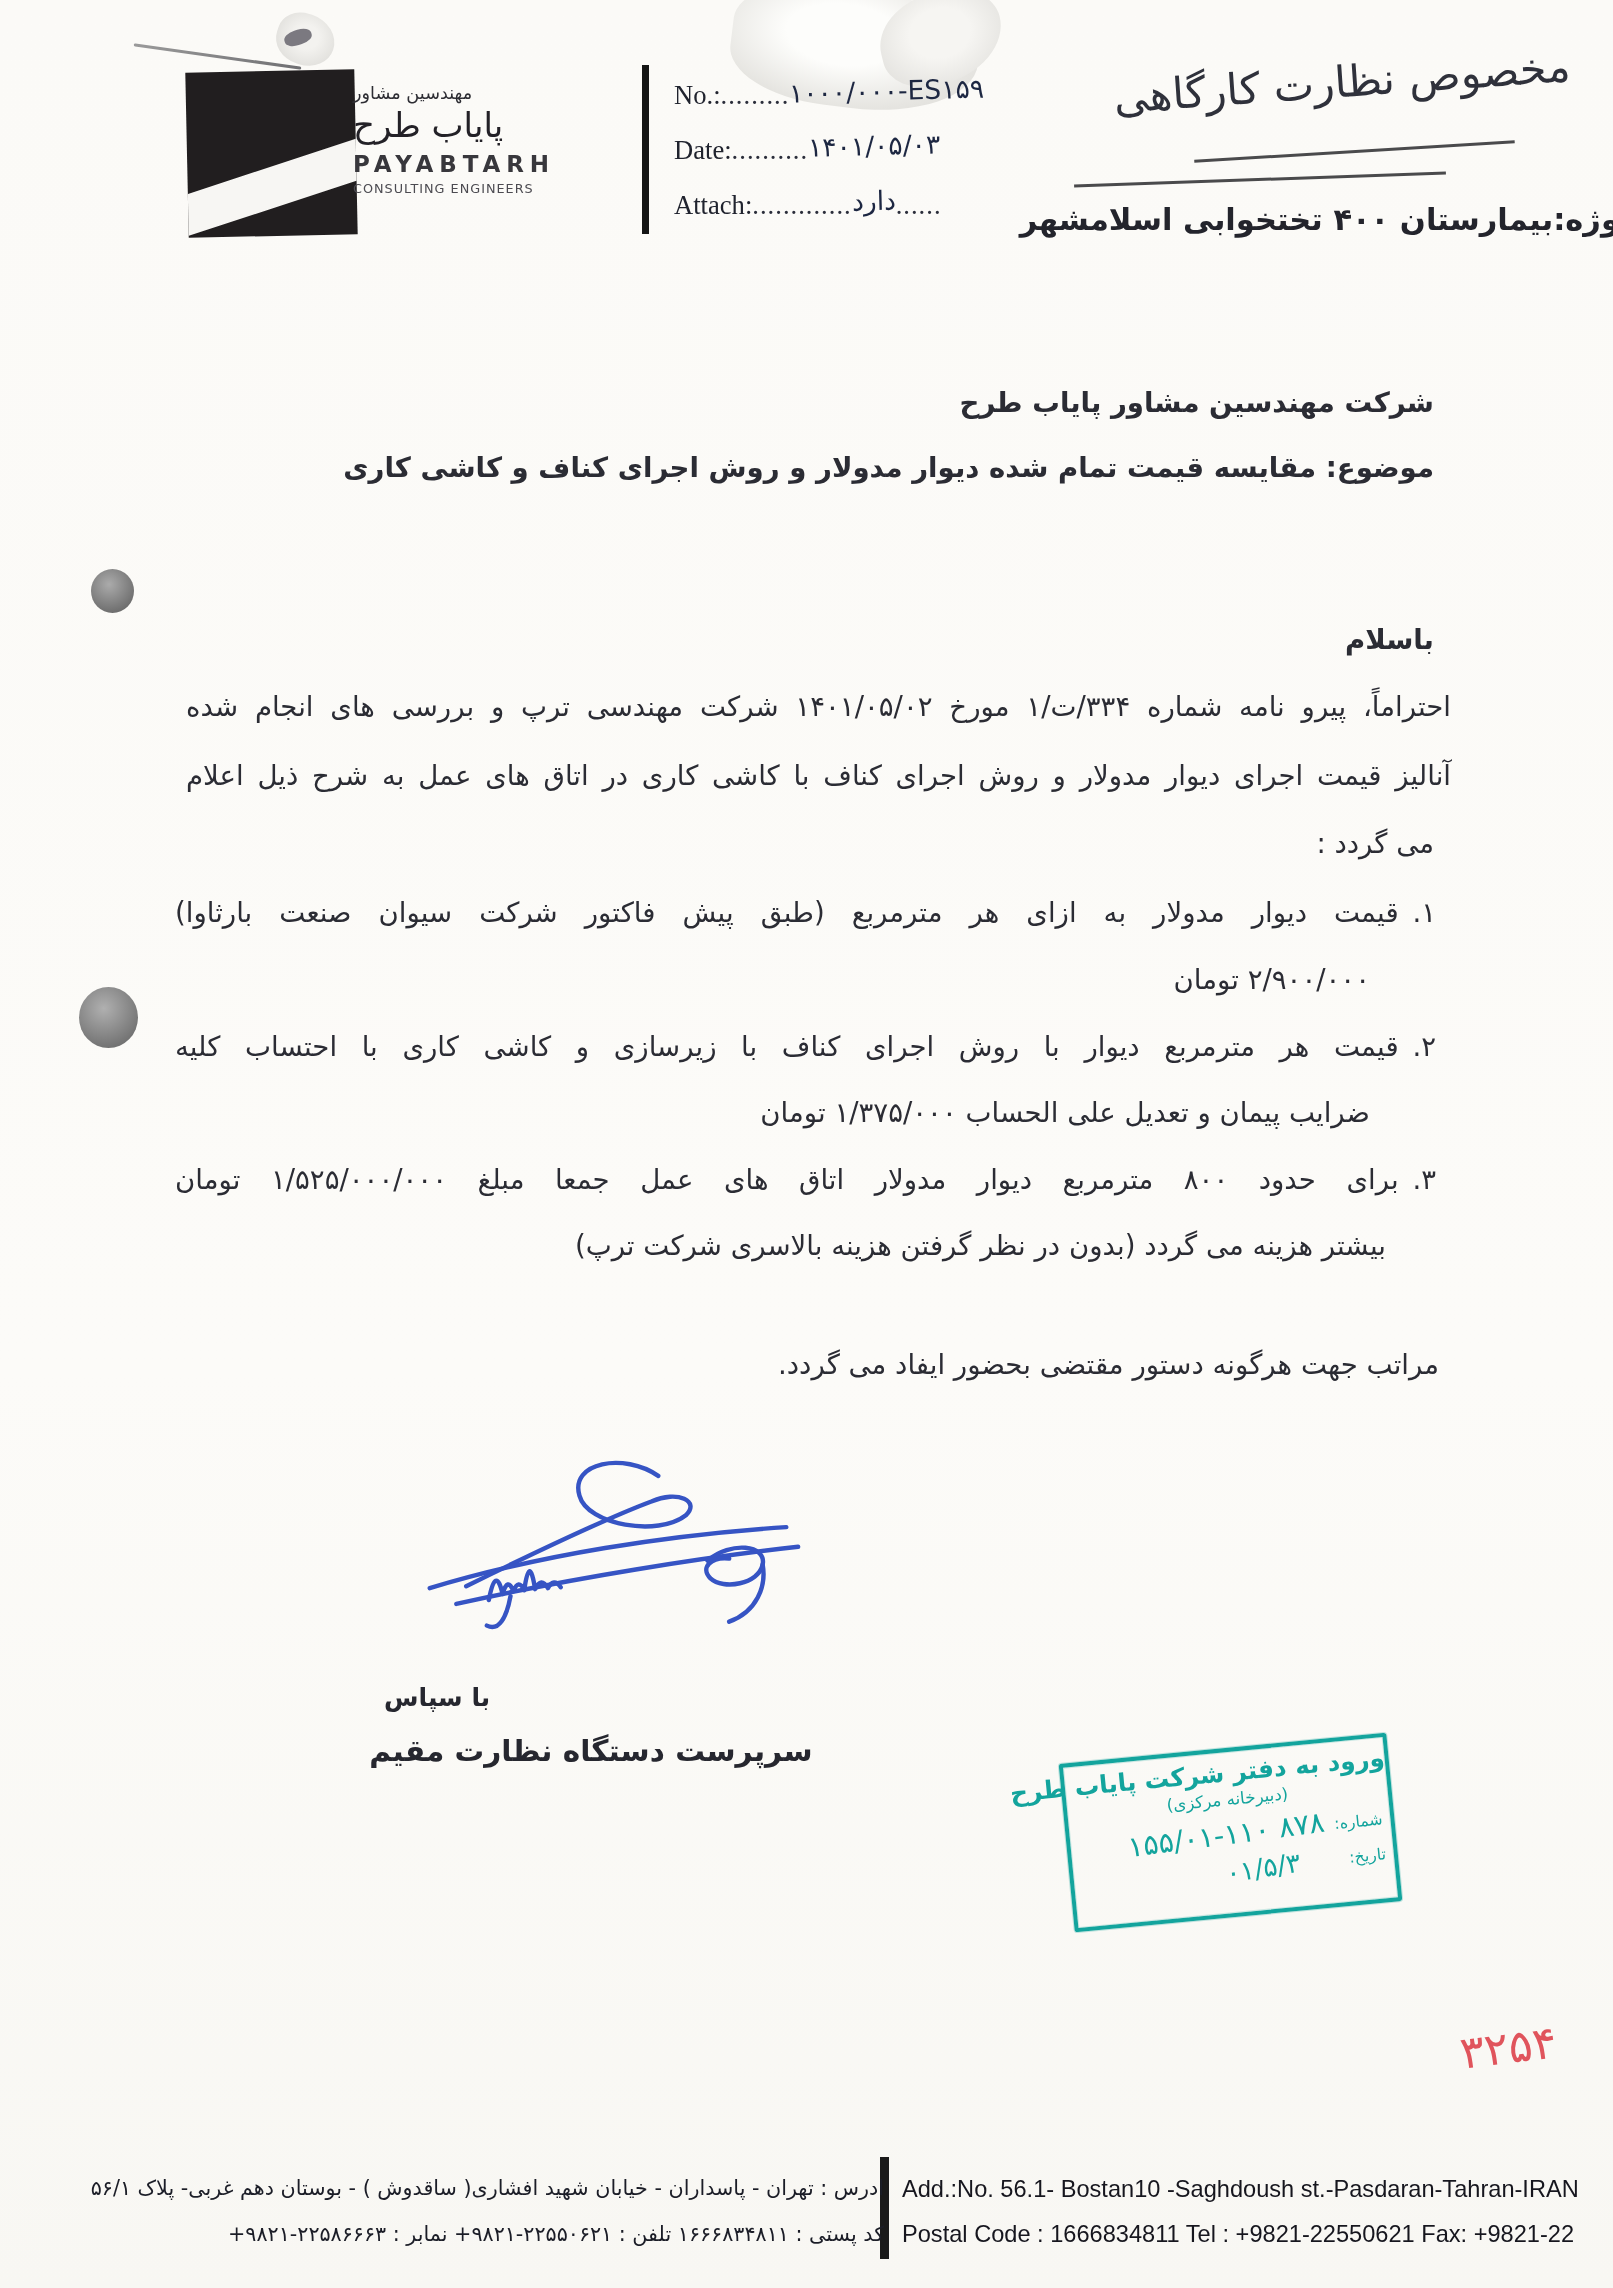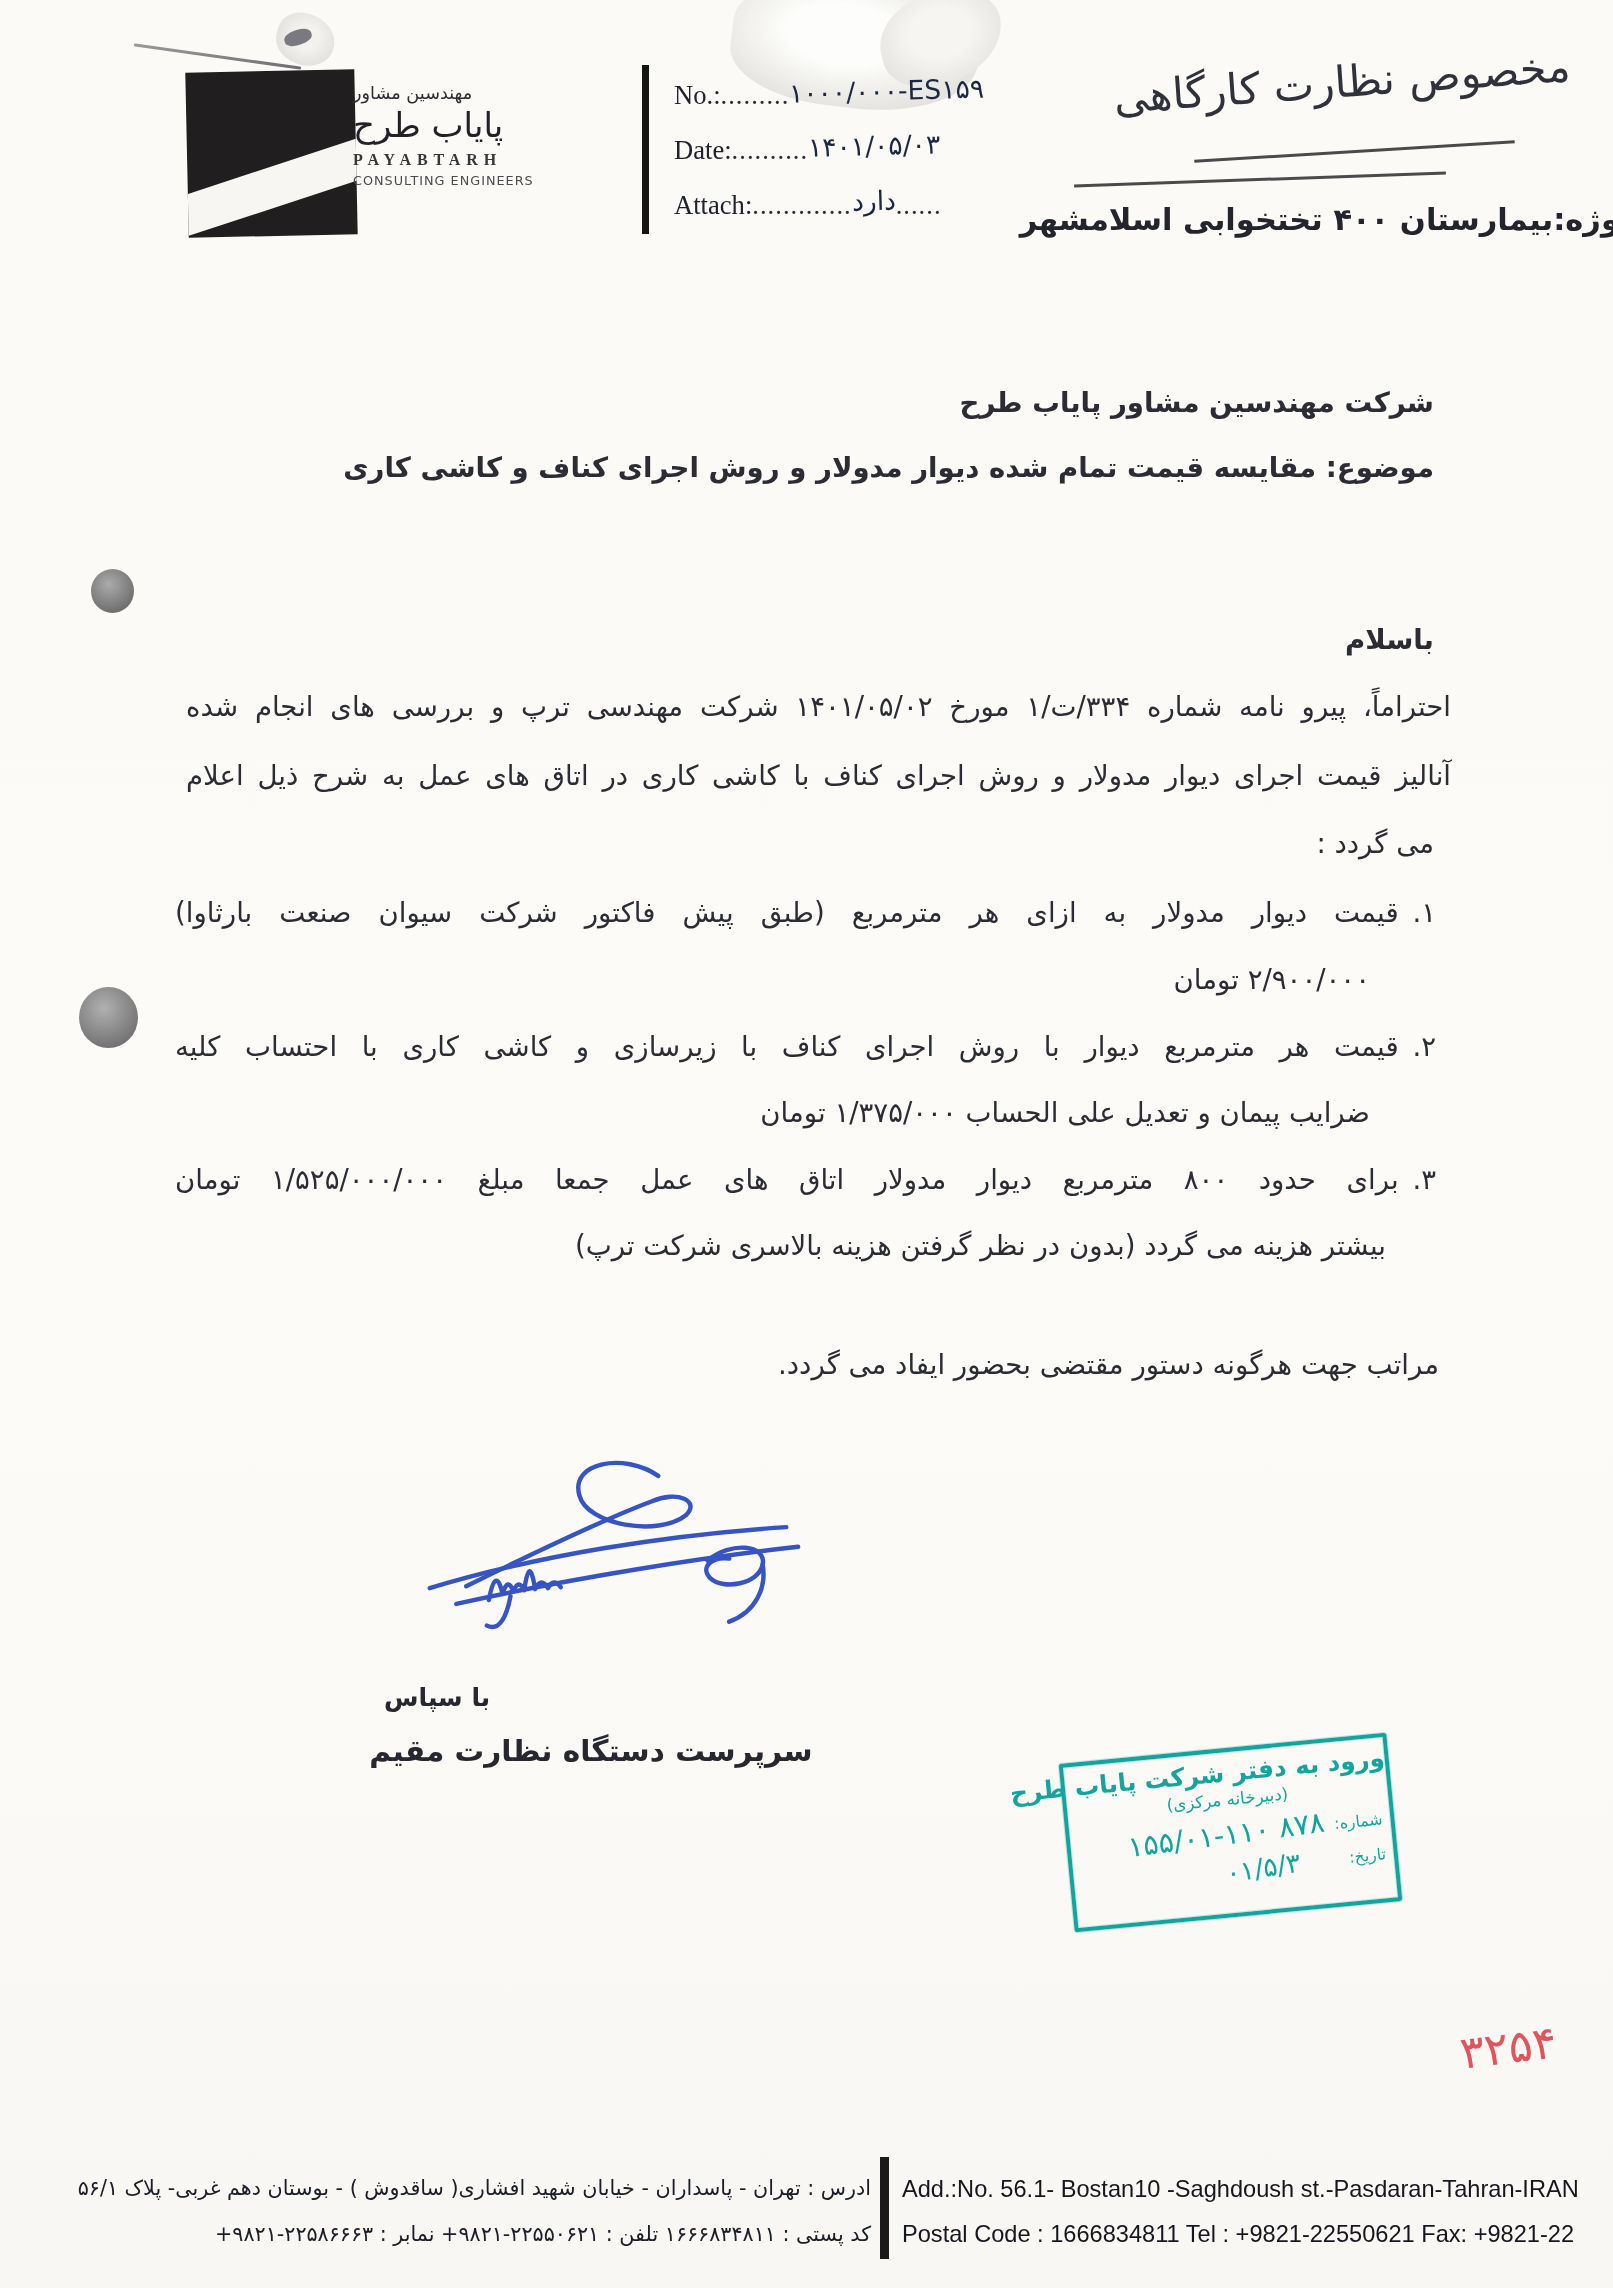--- a/index.html
+++ b/index.html
@@ -19,21 +19,21 @@
   .tear3{left:276px;top:13.8px;width:59px;height:51px;border-radius:45% 55% 50% 50%;
     background:radial-gradient(ellipse at 50% 45%, #f3f2ef 30%, #d9d8d4 100%);transform:rotate(18deg);}
   .tear3b{left:284px;top:29.6px;width:27.6px;height:14.8px;border-radius:45%;background:#7b7980;transform:rotate(-18deg);}
   .staple{left:133px;top:55px;width:169px;height:3px;background:linear-gradient(90deg,#9a9a9a,#6f6f72);transform:rotate(8deg);border-radius:2px;}
   
   .logo-square{left:187px;top:71px;width:169px;height:165px;background:#211e1f;transform:rotate(-1.2deg);overflow:hidden;}
   .logo-swoosh{position:absolute;left:-12%;top:58%;width:125%;height:24%;background:#f7f6f3;transform:rotate(-17deg);border-radius:5.9px;}
   .logo-text{left:353px;top:83px;width:215px;text-align:left;}
   .logo-tagline{font-size:17.7px;color:#2d2d33;direction:rtl;}
   .logo-name-fa{font-size:34px;font-weight:normal;color:#232127;direction:rtl;margin-top:2px;}
-  .logo-name-en{font-size:16px;letter-spacing:5.9px;color:#38373c;margin-top:5.9px;font-weight:bold;font-family:Liberation Serif, serif;}
+  .logo-name-en{font-size:23px;letter-spacing:5.9px;color:#38373c;margin-top:5.9px;font-weight:bold;}
   .logo-sub-en{font-size:12.8px;letter-spacing:1px;color:#4c4b51;margin-top:3.9px;}
   .hdr-divider{left:642px;top:65px;width:6.9px;height:169px;background:#151515;}
   
   .field-row{position:absolute;left:674px;white-space:nowrap;font-family:"Liberation Serif",serif;font-size:26.6px;color:#20232e;}
   .dots{letter-spacing:1px;color:#2a2d3a;}
   .hand{display:inline-block;font-family:"DejaVu Sans",sans-serif;color:#1d2742;transform:translateY(-3.9px) rotate(-1.5deg);font-size:26.6px;}
   
   .hw-note{left:1070px;top:57px;width:544px;text-align:center;font-size:43px;color:#2f313b;
     transform:rotate(-4deg);direction:rtl;}
   .underl1{left:1194px;top:150px;width:321px;height:3px;background:#4a4a4c;transform:rotate(-3.5deg);}
@@ -63,21 +63,21 @@
   .stamp-l1{font-size:24.6px;font-weight:bold;white-space:nowrap;}
   .stamp-l2{font-size:16.7px;margin-top:2px;}
   .stamp-row{display:flex;direction:rtl;align-items:center;justify-content:flex-start;padding:0 7.9px;gap:9.9px;}
   .stamp-lab{font-size:15.8px;white-space:nowrap;}
   .stamp-val{font-size:28.6px;transform:rotate(-2deg);white-space:nowrap;}
   .stamp-val2{font-size:26.6px;transform:rotate(-3deg) translateX(-39px);white-space:nowrap;}
   
   .rednum{left:1460px;top:2021px;font-size:45px;color:#e0545c;transform:rotate(-7deg);direction:ltr;}
   
   .f-divider{left:880px;top:2157px;width:8.9px;height:102px;background:#1a1a1a;}
-  .footer-fa{left:61px;top:2165px;width:810px;direction:rtl;text-align:right;font-size:20.7px;color:#1b1d27;line-height:46px;white-space:nowrap;}
+  .footer-fa{left:74px;top:2165px;width:810px;direction:rtl;text-align:right;font-size:20.7px;color:#1b1d27;line-height:46px;white-space:nowrap;}
   .footer-en{left:902px;top:2167px;width:719px;font-family:"Liberation Sans",sans-serif;font-size:23.6px;color:#16161e;line-height:45px;white-space:nowrap;}
 </style>
 </head>
 <body>
 
 <div class="page">
 
   <div class="abs tear1"></div>
   <div class="abs tear2"></div>
   <div class="abs tear3"></div>

